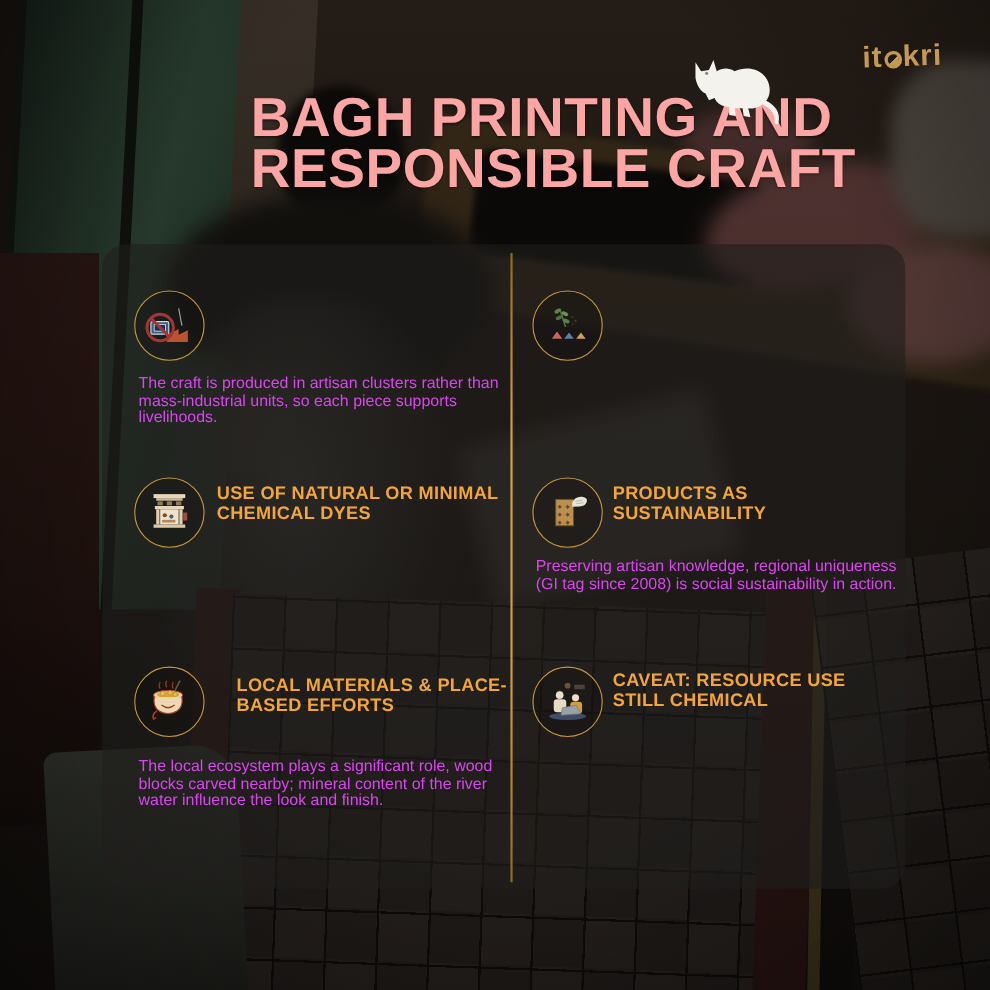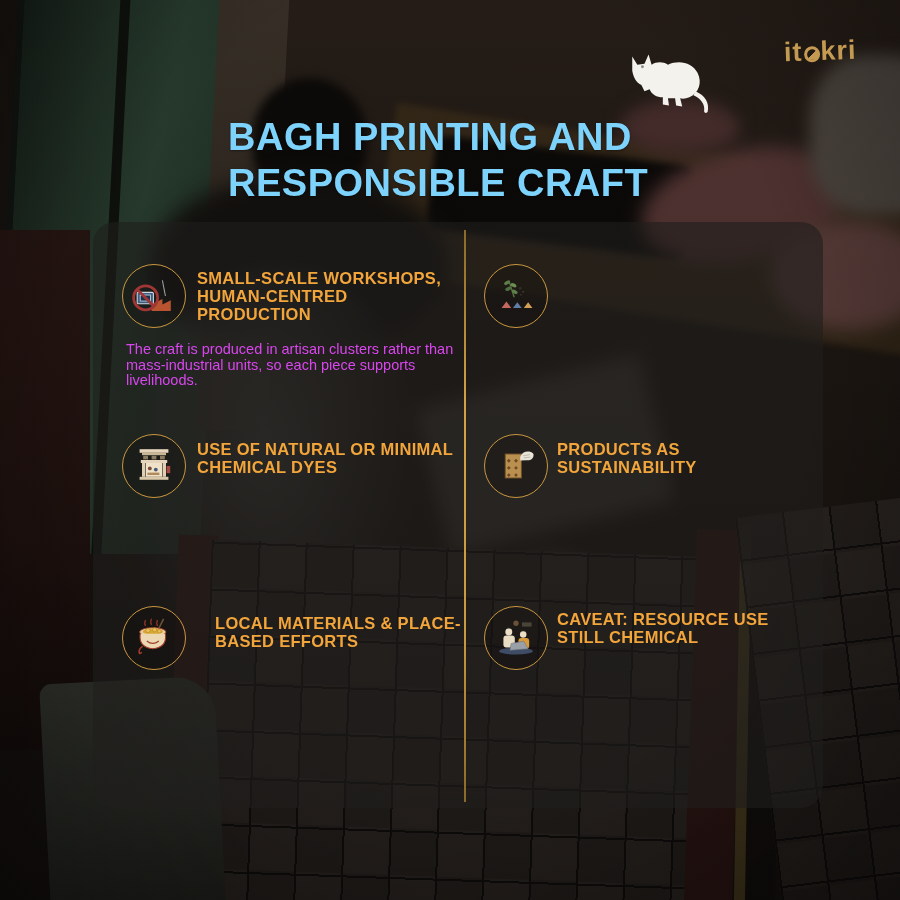--- a/index.html
+++ b/index.html
@@ -66,23 +66,23 @@
     background:linear-gradient(165deg,#4c5148 0%, #3f443c 55%, #2f332c 100%);
     border-radius:12px 40px 0 0; transform:rotate(-3deg); }
   .bg-overlay { left:0; top:0; width:900px; height:900px;
     background:linear-gradient(180deg, rgba(8,6,5,.30) 0%, rgba(8,6,5,.38) 55%, rgba(8,6,5,.52) 100%);
   }
   .bg-vignette { left:0; top:0; width:900px; height:900px;
     background:radial-gradient(ellipse at 50% 42%, rgba(0,0,0,0) 55%, rgba(0,0,0,.40) 100%); }
 
   
   .title { position:absolute; left:228px; top:84px; width:560px;
-    font-size:38px; font-weight:800; letter-spacing:.5px; line-height:46px;
-    color:#7dd3fc; white-space:pre-line;
-    text-shadow:0 1px 2px rgba(0,0,0,.4);margin-top:30px; }
+    font-size:50px; font-weight:800; letter-spacing:.5px; line-height:46px;
+    color:#fca5a5; white-space:pre-line;
+    text-shadow:0 1px 2px rgba(0,0,0,.4); }
   .cat { position:absolute; left:620px; top:48px; width:102px; height:68px; }
   .logo { position:absolute; left:784px; top:36px; color:#C49A52; font-weight:700;
     font-size:27px; letter-spacing:1px; display:flex; align-items:center;
     transform:rotate(-2deg); }
   .logo .o-mark { display:inline-block; width:16px; height:16px; border:3px solid #C49A52;
     border-radius:50%; margin:4px 1px 0 1px;
     background:linear-gradient(135deg, rgba(0,0,0,0) 52%, #C49A52 52%); }
   .panel { position:absolute; left:93px; top:222px; width:730px; height:586px;
     background:rgba(32,30,28,.60); border-radius:22px; }
   .divider { position:absolute; left:464px; top:230px; width:2px; height:572px;
@@ -167,23 +167,20 @@
   <div class="icon-wrap i-l1">
     <svg width="48" height="48" viewBox="0 0 40 40">
       <line x1="27" y1="7" x2="29.5" y2="20" stroke="#9aa0a6" stroke-width="0.9"></line>
       <path d="M18 27 l9 -4.5 v4.5 l7 -3.5 v9 h-16 z" fill="#b85430"></path>
       <rect x="6" y="17" width="13.5" height="9.5" rx="1" fill="#3d5e80" stroke="#cfd6de" stroke-width="0.9"></rect>
       <rect x="8.5" y="19.2" width="8.5" height="5" fill="#16324e" stroke="#cfd6de" stroke-width="0.7"></rect>
       <circle cx="13" cy="21.5" r="10" fill="none" stroke="#a13636" stroke-width="2.3"></circle>
       <line x1="6" y1="14.5" x2="20" y2="28.5" stroke="#a13636" stroke-width="2.3"></line>
     </svg>
   </div>
-  <div class="sec-heading h-l1">SMALL-SCALE WORKSHOPS,
-HUMAN-CENTRED
-PRODUCTION</div>
   <div class="sec-body b-l1">The craft is produced in artisan clusters rather than mass-industrial units, so each piece supports livelihoods.</div>
 
   <div class="icon-wrap i-r1">
     <svg width="48" height="48" viewBox="0 0 40 40">
       <path d="M14 7 q2.5 8 4.5 14" stroke="#56713f" stroke-width="1.2" fill="none"></path>
       <ellipse cx="12.5" cy="9" rx="2.6" ry="1.5" fill="#5d7f4b" transform="rotate(-30 12.5 9)"></ellipse>
       <ellipse cx="18" cy="11" rx="2.6" ry="1.5" fill="#6c8f54" transform="rotate(25 18 11)"></ellipse>
       <ellipse cx="13.5" cy="14" rx="2.6" ry="1.5" fill="#4f6e41" transform="rotate(-25 13.5 14)"></ellipse>
       <ellipse cx="19" cy="16.5" rx="2.6" ry="1.5" fill="#5d7f4b" transform="rotate(25 19 16.5)"></ellipse>
       <circle cx="23.5" cy="13.5" r="1" fill="#33302a"></circle>
@@ -222,39 +219,41 @@
       <path d="M14 14 l1.6 1.6 l-1.6 1.6 l-1.6 -1.6 z M20 14 l1.6 1.6 l-1.6 1.6 l-1.6 -1.6 z
                M14 20 l1.6 1.6 l-1.6 1.6 l-1.6 -1.6 z M20 20 l1.6 1.6 l-1.6 1.6 l-1.6 -1.6 z
                M14 26 l1.6 1.6 l-1.6 1.6 l-1.6 -1.6 z M20 26 l1.6 1.6 l-1.6 1.6 l-1.6 -1.6 z" fill="#6f4a22"></path>
       <path d="M23.5 12.5 q2 -5 7.5 -4.5 q4.5 .8 3.5 4 q-1 3.2 -5.5 3.3 l-5.5 .2 z" fill="#e9e4d8"></path>
       <line x1="26" y1="11.5" x2="31.5" y2="10.5" stroke="#b8b2a4" stroke-width="0.7"></line>
       <line x1="26.5" y1="13.2" x2="32" y2="12.6" stroke="#b8b2a4" stroke-width="0.7"></line>
     </svg>
   </div>
   <div class="sec-heading h-r2">PRODUCTS AS
 SUSTAINABILITY</div>
+  <div class="sec-body b-r2">Preserving artisan knowledge, regional uniqueness (GI tag since 2008) is social sustainability in action.</div>
 
   <div class="icon-wrap i-l3">
     <svg width="48" height="48" viewBox="0 0 40 40">
       <path d="M13 5 q-1.5 2.8 0 5" stroke="#8a3426" stroke-width="1.1" fill="none"></path>
       <path d="M18 4 q-1.5 2.8 0 5" stroke="#8a3426" stroke-width="1.1" fill="none"></path>
       <path d="M23 5 q-1.5 2.8 0 5" stroke="#8a3426" stroke-width="1.1" fill="none"></path>
       <line x1="28" y1="4" x2="23.5" y2="13" stroke="#6b5138" stroke-width="1.3"></line>
       <ellipse cx="19" cy="15" rx="11" ry="3.6" fill="#e7d3a9" stroke="#a43e2c" stroke-width="0.8"></ellipse>
       <ellipse cx="19" cy="14.6" rx="8.5" ry="2.5" fill="#d9a832"></ellipse>
       <circle cx="15" cy="13.8" r="1.8" fill="#e8bf58" stroke="#b8862a" stroke-width="0.5"></circle>
       <circle cx="20.5" cy="13.2" r="1.7" fill="#e8bf58" stroke="#b8862a" stroke-width="0.5"></circle>
       <circle cx="24.5" cy="14.4" r="1.5" fill="#e8bf58" stroke="#b8862a" stroke-width="0.5"></circle>
       <path d="M8.5 16.5 q-1.5 11.5 10.5 12.5 q12 -1 10.5 -12.5" fill="#ecd9b4" stroke="#a43e2c" stroke-width="0.9"></path>
       <path d="M14 22.5 q5 4 10 0" stroke="#a43e2c" stroke-width="1" fill="none"></path>
       <path d="M10.5 27 q-4 2.5 -2.5 6 l2 -1" stroke="#a43e2c" stroke-width="1.2" fill="none"></path>
     </svg>
   </div>
   <div class="sec-heading h-l3">LOCAL MATERIALS &amp; PLACE-
 BASED EFFORTS</div>
+  <div class="sec-body b-l3">The local ecosystem plays a significant role, wood blocks carved nearby; mineral content of the river water influence the look and finish.</div>
 
   <div class="icon-wrap i-r3">
     <svg width="48" height="48" viewBox="0 0 40 40">
       <rect x="25" y="7" width="8" height="3.5" fill="#4a4438"></rect>
       <path d="M20 5.5 q2.2 0 2.2 2.3 q0 2.2 -2.2 2.2 q-2.2 0 -2.2 -2.2 q0 -2.3 2.2 -2.3 z" fill="#6b5138"></path>
       <ellipse cx="20" cy="31" rx="14" ry="2.8" fill="#3e4c66"></ellipse>
       <path d="M11 13.2 a3.2 3.2 0 0 1 6 0 z" fill="#2e2a24"></path>
       <circle cx="14" cy="15" r="2.9" fill="#ecdfc6"></circle>
       <rect x="9.5" y="18" width="9.5" height="10" rx="2.5" fill="#e8dcc2"></rect>
       <path d="M23.3 15.4 a3 3 0 0 1 5.6 0 z" fill="#2e2a24"></path>

